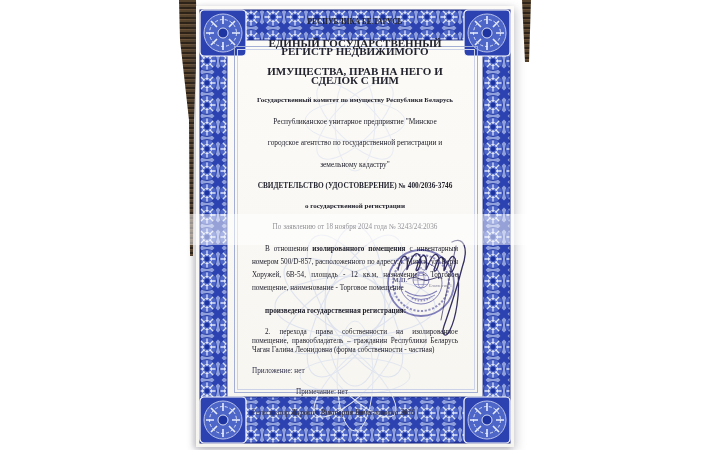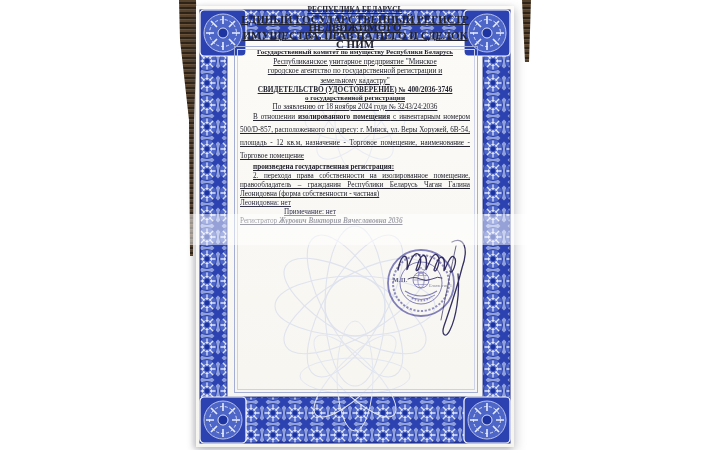--- a/index.html
+++ b/index.html
@@ -19,21 +19,21 @@
     position:absolute;left:196px;top:6px;width:318px;height:441px;z-index:5;
     background:linear-gradient(#fcfbf8,#f6f5f0);
     box-shadow:-3px 2px 6px rgba(70,70,85,.28),3px 3px 9px rgba(70,70,85,.22);
   }
   .layer{position:absolute;left:0;top:0;}
   .inner-frame{position:absolute;left:38px;top:40px;width:242px;height:345px;
     border:1.2px solid #a3aed4;z-index:8;pointer-events:none;}
   .inner-frame .f2{position:absolute;left:2px;top:2px;right:2px;bottom:2px;border:1px solid #ccd2e8;}
   .content{position:absolute;left:44px;top:0;width:230px;z-index:10;
     font-size:7.2px;line-height:8.6px;color:#23232e;}
-  .content div,.content p{margin:0;text-decoration:underline;}
+  .content div,.content p{margin:12px;}
   .center{text-align:center;}
   .b{font-weight:bold;}
   .country{margin-top:43px;font-size:7.4px;font-weight:bold;}
   .registry{font-size:11px;font-weight:bold;line-height:8.4px;}
   .committee{margin-top:2.5px;font-size:6.9px;font-weight:bold;}
   .agency{margin-top:2.5px;font-size:7.4px;line-height:9.6px;text-align:center;}
   .cert-title{margin-top:9px;font-size:7.3px;font-weight:bold;}
   .cert-subtitle{font-size:7px;font-weight:bold;line-height:8.4px;}
   .app-line{margin-top:12px;}
   .para{margin-top:9px;text-align:justify;text-indent:13px;line-height:13px;}
@@ -127,21 +127,21 @@
     <div class="center committee">Государственный комитет по имуществу Республики Беларусь</div>
     <div class="center agency">Республиканское унитарное предприятие "Минское</div>
     <div class="center agency" style="margin-top:0">городское агентство по государственной регистрации и</div>
     <div class="center agency" style="margin-top:0">земельному кадастру"</div>
     <div class="center cert-title">СВИДЕТЕЛЬСТВО (УДОСТОВЕРЕНИЕ) № 400/2036-3746</div>
     <div class="center cert-subtitle">о государственной регистрации</div>
     <div class="center app-line">По заявлению от 18 ноября 2024 года № 3243/24:2036</div>
     <p class="para"><span>В отношении </span><span class="b">изолированного помещения</span><span> с инвентарным номером 500/D-857, расположенного по адресу: г. Минск, ул. Веры Хоружей, 6В-54, площадь - 12 кв.м, назначение - Торговое помещение, наименование - Торговое помещение</span></p>
     <div class="reg-heading">произведена государственная регистрация:</div>
     <p class="item">2. перехода права собственности на изолированное помещение, правообладатель – гражданин Республики Беларусь Чаган Галина Леонидовна (форма собственности - частная)</p>
-    <div class="attach">Леонидовна: нет</div>
+    <div class="attach">Приложение: нет</div>
     <div class="note">Примечание: нет</div>
     <div class="registrar"><span>Регистратор </span><span class="name">Журович Виктория Вячеславовна 2036</span></div>
   </div>
 
   <div class="mp">М.П.</div>
   <div class="blank-note">Бланк тип 1</div>
 
   <svg class="stamp" width="72" height="72" viewBox="0 0 72 72">
     <g fill="none" stroke="#6a67b5">
       <circle cx="36" cy="36" r="33" stroke-width="1.8"></circle>

